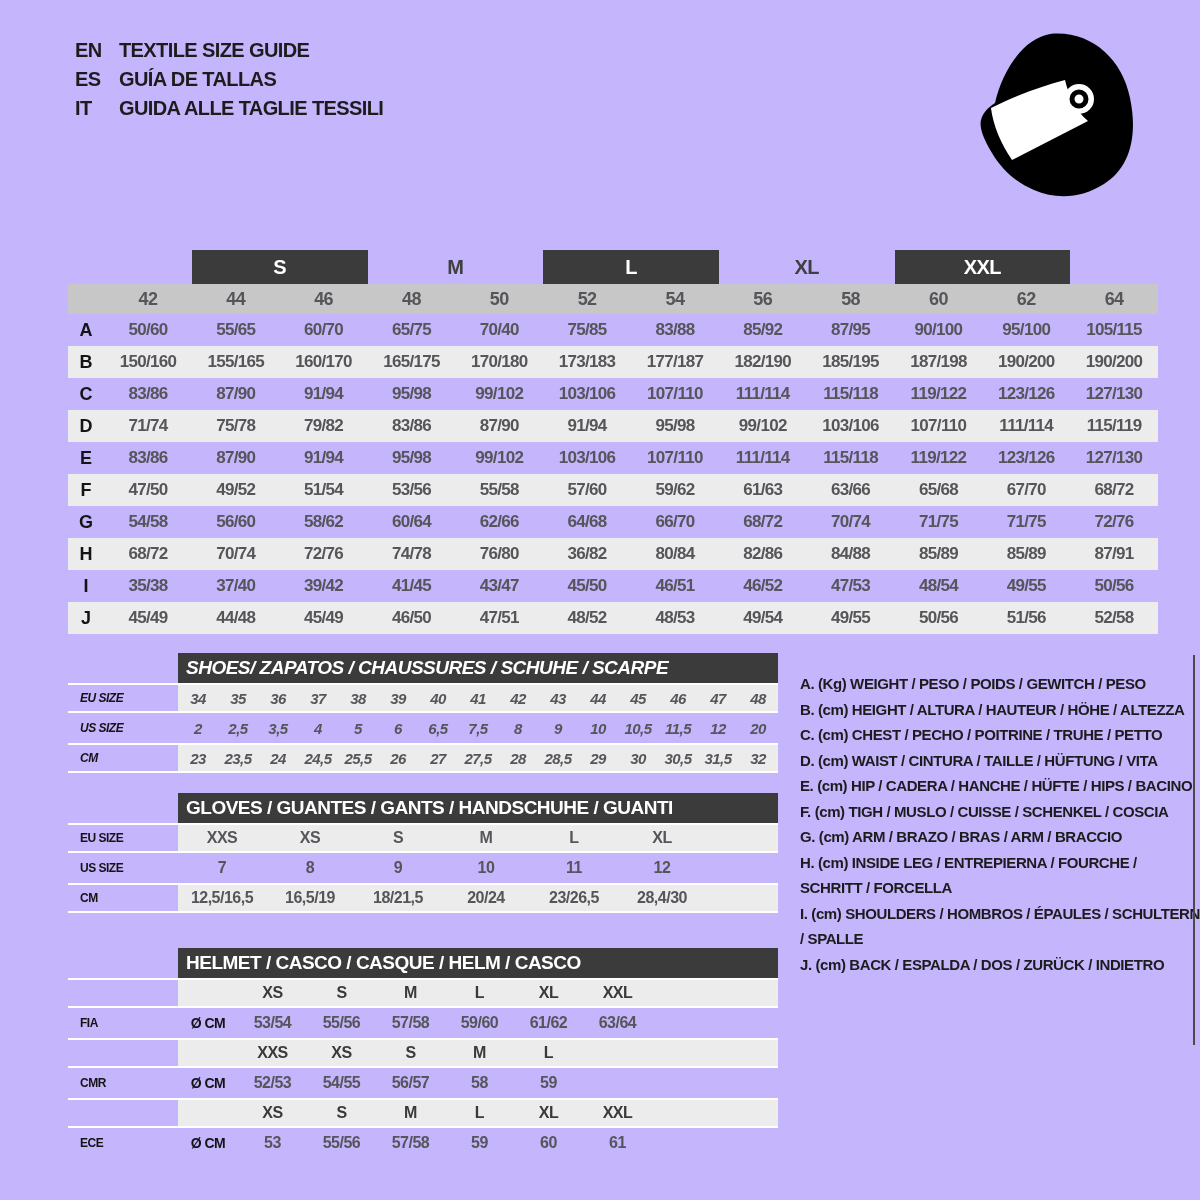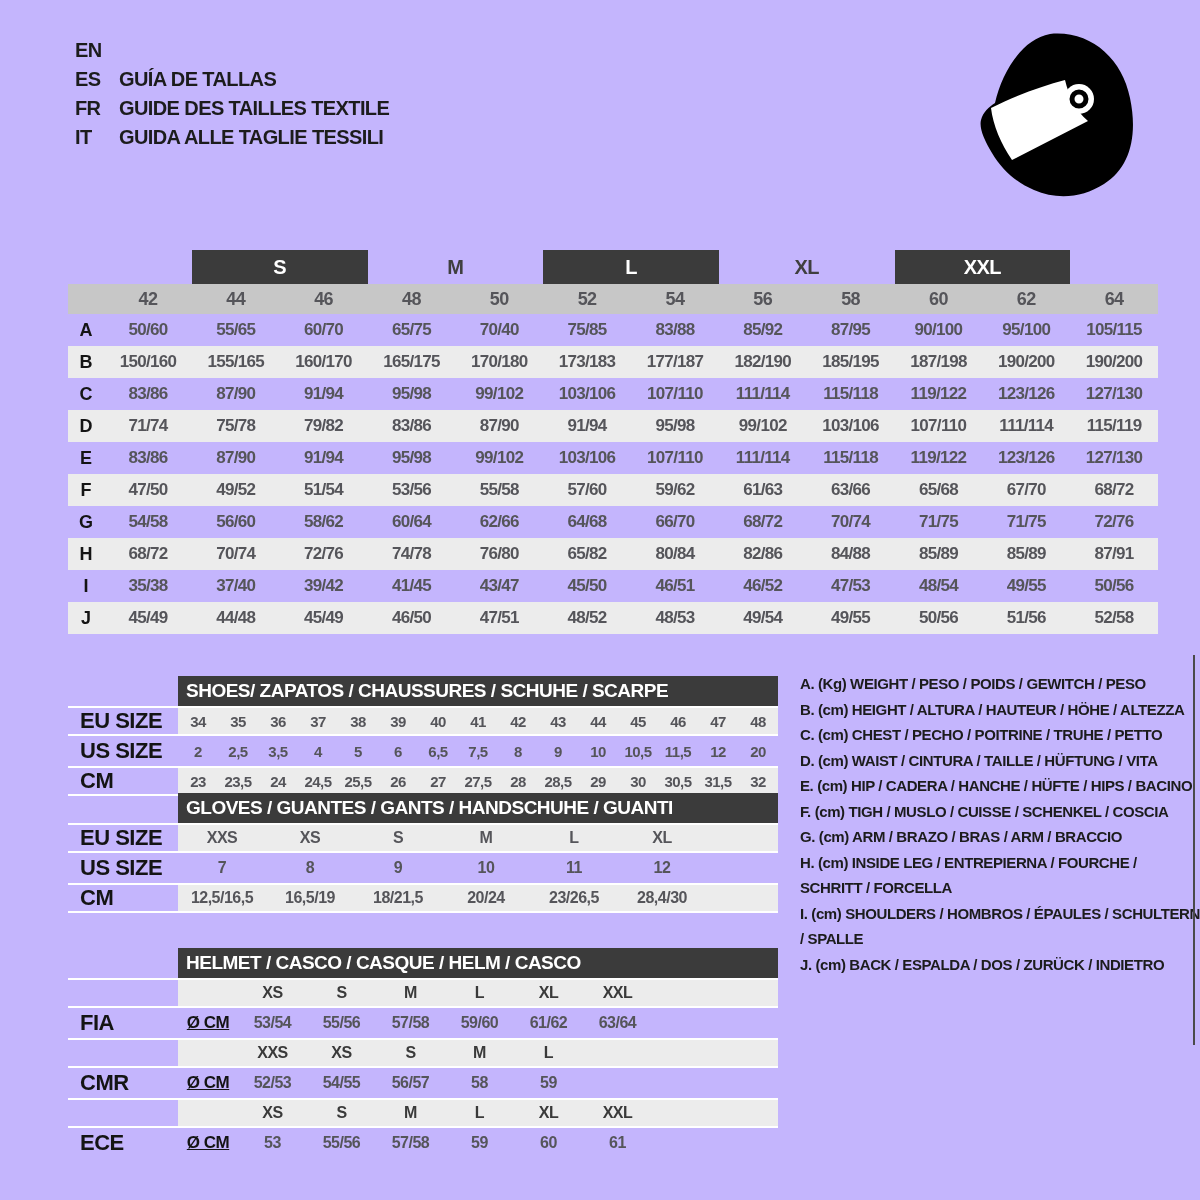--- a/index.html
+++ b/index.html
@@ -28,35 +28,35 @@
     font-weight:bold; font-size:18px; color:#55555a; letter-spacing:-0.6px; }
   .data-row { height:32px; }
   #main-rows .data-row:nth-child(even) { background:#ececec; }
   .row-label { font-weight:bold; font-size:18px; color:#141414;
     display:flex; align-items:center; justify-content:center; }
   .cell { display:flex; align-items:center; justify-content:center;
     font-weight:bold; font-size:17px; color:#55555a; letter-spacing:-0.7px; white-space:nowrap; }
 
   
   .section { position:absolute; left:68px; width:710px; }
-  #shoes-section { top:676px; }
+  #shoes-section { top:653px;font-style:italic; }
   #gloves-section { top:793px; }
   #helmet-section { top:948px; }
   .sec-header { margin-left:110px; height:30px; background:#3b3b3b; color:#fff;
     display:flex; align-items:center; padding-left:8px;
     font-size:19px; font-weight:bold; letter-spacing:-0.5px; white-space:nowrap; }
   .shoes-grid { display:grid; grid-template-columns:110px repeat(15,1fr); height:30px; }
   .gl-grid   { display:grid; grid-template-columns:110px repeat(6,88px) 1fr; height:30px; }
   .hel-grid  { display:grid; grid-template-columns:110px 60px repeat(6,69px) 1fr; height:30px; }
   .striped { background:linear-gradient(to right, transparent 110px, #ececec 110px);
     border-top:2px solid #fff; border-bottom:2px solid #fff; }
-  .sec-label { font-weight:bold; font-size:22px; color:#141414; letter-spacing:-0.5px;
+  .sec-label { font-weight:bold; font-size:12px; color:#141414; letter-spacing:-0.5px;
     display:flex; align-items:center; padding-left:12px; white-space:nowrap; }
-  .unit-cell { font-weight:bold; font-size:17px; color:#141414; letter-spacing:-0.5px;
-    display:flex; align-items:center; justify-content:center; white-space:nowrap;text-decoration:underline; }
+  .unit-cell { font-weight:bold; font-size:14px; color:#141414; letter-spacing:-0.5px;
+    display:flex; align-items:center; justify-content:center; white-space:nowrap; }
   .scell { display:flex; align-items:center; justify-content:center;
     font-weight:bold; font-size:15px; color:#55555a; letter-spacing:-0.5px; white-space:nowrap; }
   .gl-grid .scell { font-size:16px; }
   .hel-grid .scell { font-size:16px; }
   .scell.dark { color:#3a3a3a; }
 
   
   #legend { position:absolute; left:800px; top:671px; width:402px; }
   .legend-item { font-size:15px; font-weight:bold; color:#1c1c1c;
     letter-spacing:-0.4px; line-height:25.5px; }
@@ -65,28 +65,25 @@
   #edge-line { position:absolute; left:1193px; top:655px; width:2px; height:390px; background:#4a4a4a; }
 </style>
 </head>
 <body>
 
 <div class="page">
 
   <div id="lang-block">
       <div class="lang-row">
         <div class="lang-code">EN</div>
+        <div class="lang-label">TEXTILE SIZE GUIDE</div>
       </div>
       <div class="lang-row">
         <div class="lang-code">ES</div>
         <div class="lang-label">GUÍA DE TALLAS</div>
-      </div>
-      <div class="lang-row">
-        <div class="lang-code">FR</div>
-        <div class="lang-label">GUIDE DES TAILLES TEXTILE</div>
       </div>
       <div class="lang-row">
         <div class="lang-code">IT</div>
         <div class="lang-label">GUIDA ALLE TAGLIE TESSILI</div>
       </div>
     </div>
 
   <svg id="helmet-icon" viewBox="0 0 170 175" xmlns="http://www.w3.org/2000/svg">
     <path fill="#000" d="M78,6 C118,2 150,30 158,70 C166,108 158,140 132,156
       C110,170 85,172 62,162 C45,155 30,142 20,125 C12,112 7,100 9,92
@@ -226,21 +223,21 @@
           <div class="cell">71/75</div>
           <div class="cell">72/76</div>
         </div>
         <div class="data-row mt-grid">
           <div class="row-label">H</div>
           <div class="cell">68/72</div>
           <div class="cell">70/74</div>
           <div class="cell">72/76</div>
           <div class="cell">74/78</div>
           <div class="cell">76/80</div>
-          <div class="cell">65/82</div>
+          <div class="cell">36/82</div>
           <div class="cell">80/84</div>
           <div class="cell">82/86</div>
           <div class="cell">84/88</div>
           <div class="cell">85/89</div>
           <div class="cell">85/89</div>
           <div class="cell">87/91</div>
         </div>
         <div class="data-row mt-grid">
           <div class="row-label">I</div>
           <div class="cell">35/38</div>

